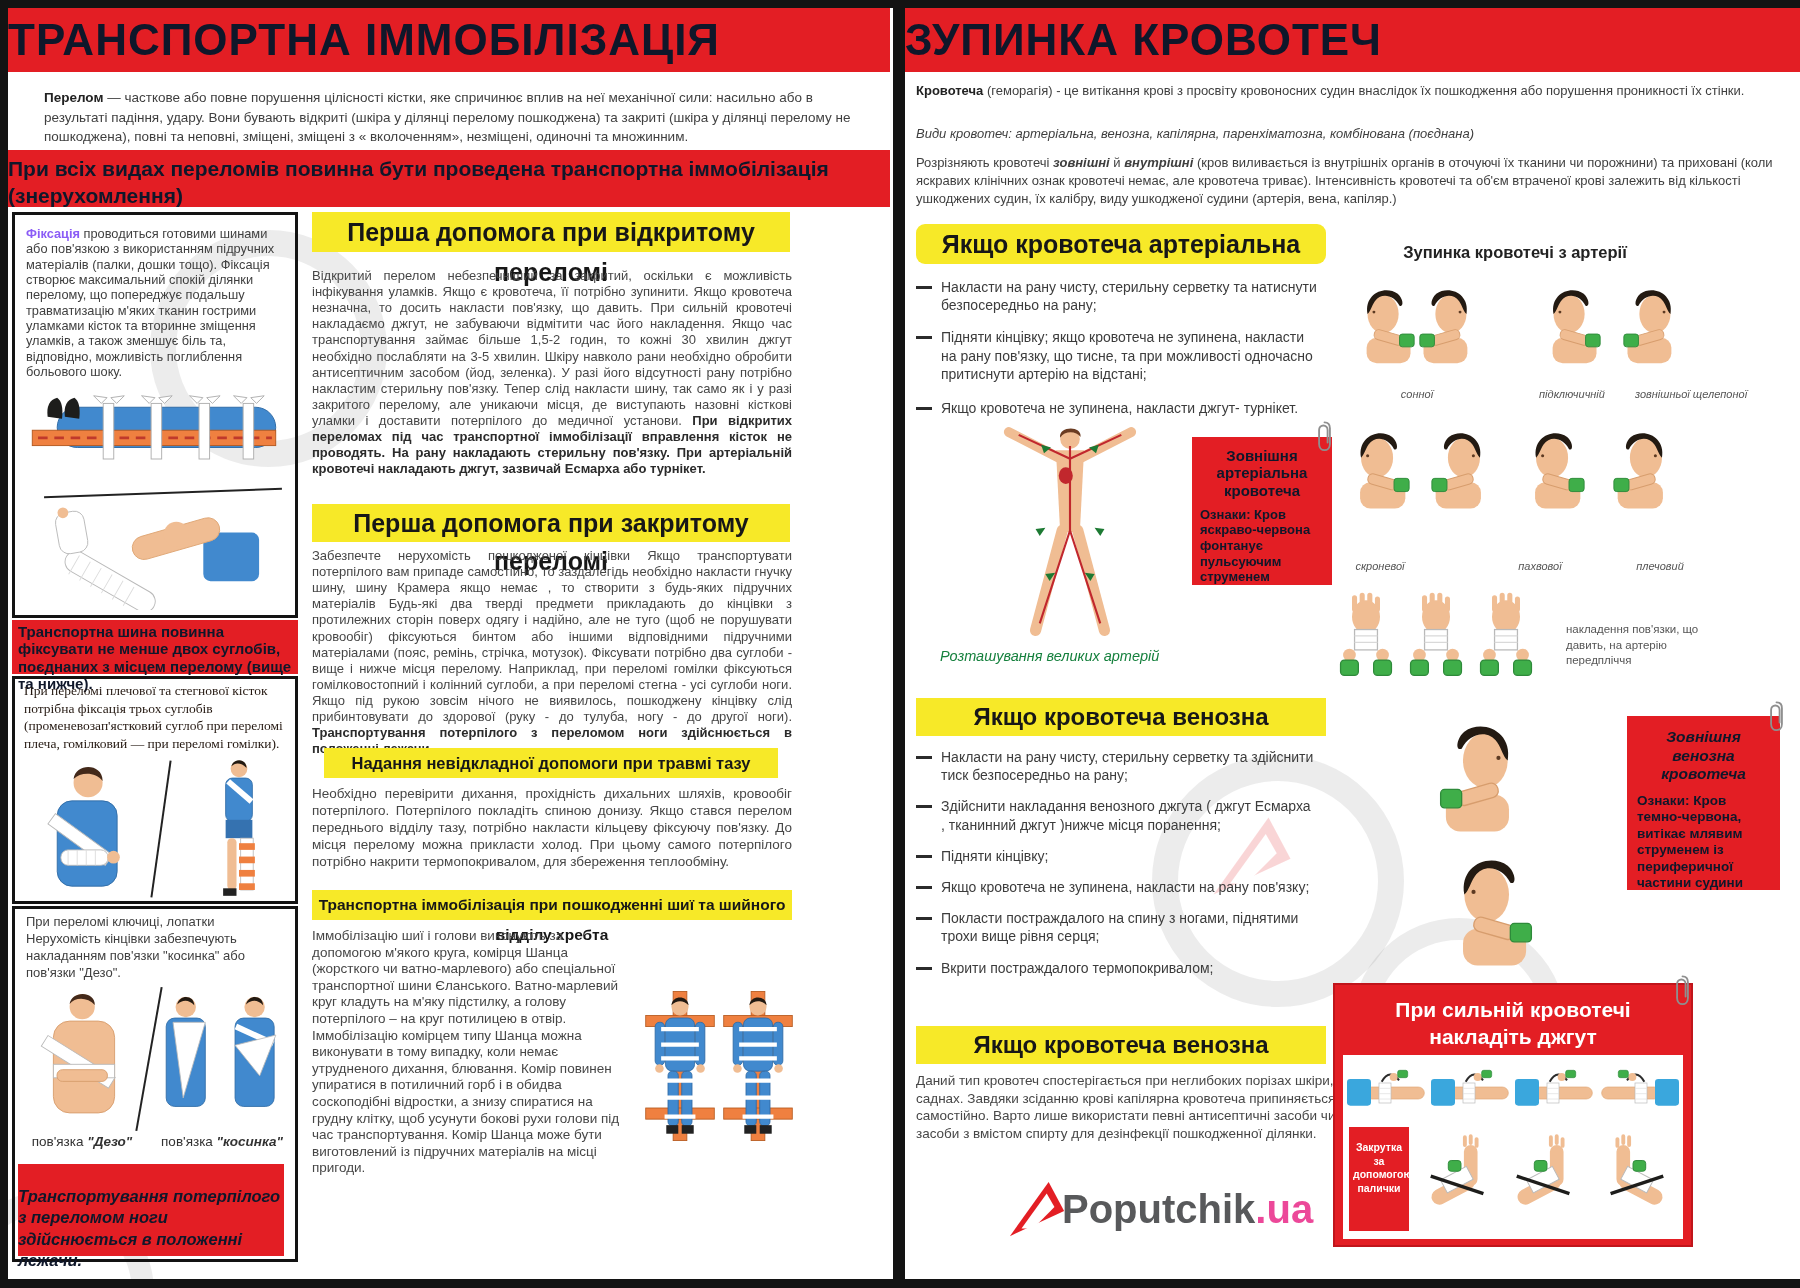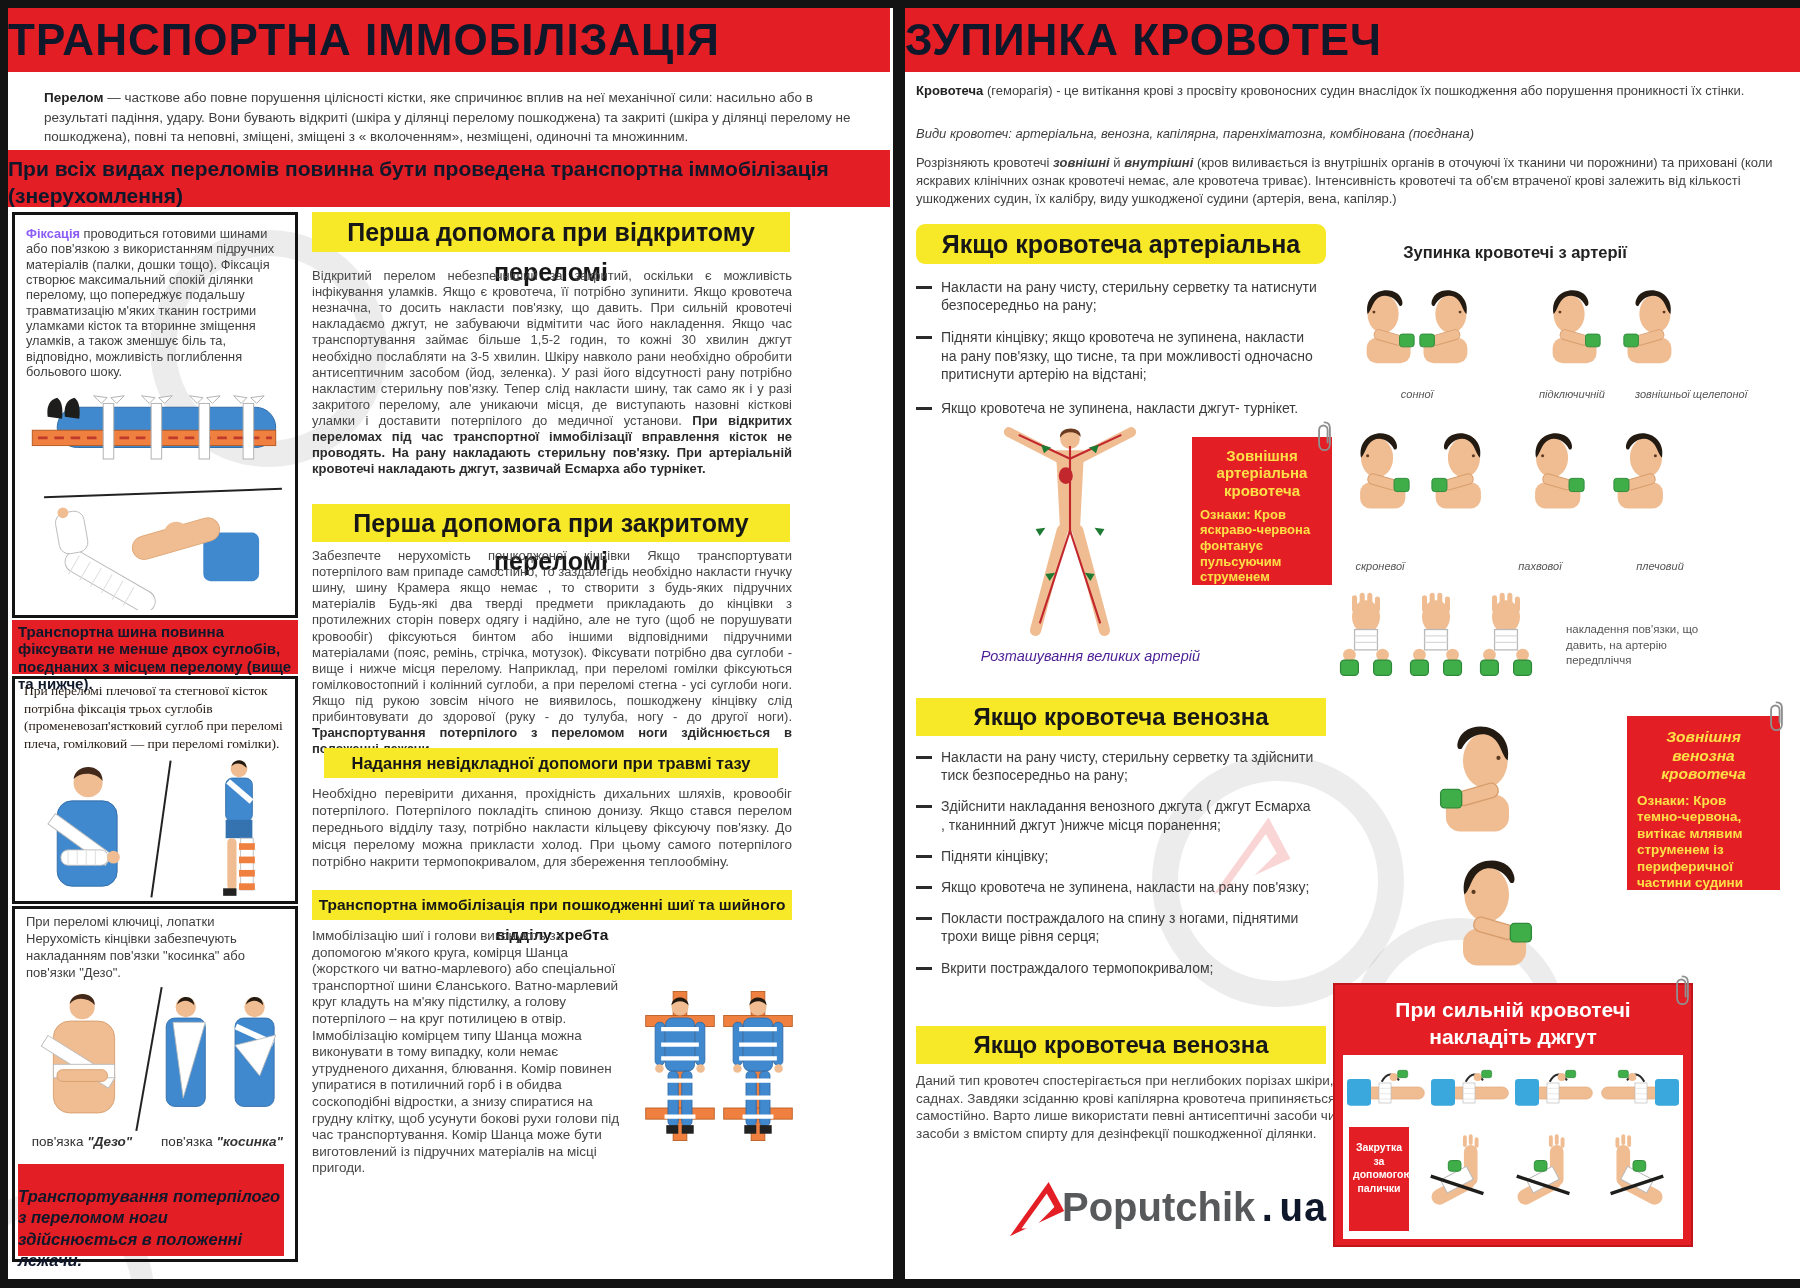--- a/index.html
+++ b/index.html
@@ -8,21 +8,21 @@
   .abs{position:absolute;}
   .bar{background:#131313;}
   .redband{background:#e31e24;color:#0f172a;font-weight:bold;text-align:left;}
   .yhead{background:#f7e928;color:#171717;font-weight:bold;text-align:center;}
   .para{text-align:justify;}
   .bullets .b{display:flex;align-items:flex-start;}
   .dash{flex:none;width:16px;height:3px;background:#2b2b2b;margin:8px 9px 0 0;}
   .cap{color:#555;}
   .ring{position:absolute;border-radius:50%;border:26px solid rgba(110,110,110,.13);}
   .diag{position:absolute;width:2px;background:#222;}
-  .redbox{background:#e31e24;color:#fde047;}
+  .redbox{background:#e31e24;color:#0f172a;}
   .redbox .t{font-weight:bold;text-align:center;}
   .redbox .o{font-weight:bold;text-align:left;}
   svg{display:block;}
 </style>
 </head>
 <body>
 
 <div id="poster">
 
   <svg width="0" height="0" style="position:absolute" aria-hidden="true">
@@ -290,21 +290,21 @@
       </div>
     <div class="b" style="margin-top:16px;">
         <span class="dash"></span>
         <span>Якщо кровотеча не зупинена, накласти  джгут- турнікет.</span>
       </div>
   </div>
 
   <svg class="abs" style="left:975px;top:425px;width:190px;height:218px;">
       <use href="#s-body"></use>
     </svg>
-  <div class="abs" style="left:940px;top:648px;width:260px;text-align:right;font-size:14.5px;font-style:italic;color:#4c1d95;">Розташування великих артерій</div>
+  <div class="abs" style="left:940px;top:648px;width:260px;text-align:left;font-size:14.5px;font-style:italic;color:#15803d;">Розташування великих артерій</div>
 
   <div class="abs redbox" style="left:1192px;top:437px;width:140px;height:148px;padding:10px 8px;box-sizing:border-box;">
     <div class="t" style="font-size:15px;line-height:1.15;">Зовнішня артеріальна кровотеча</div>
     <div class="o" style="font-size:13px;line-height:1.2;margin-top:8px;">Ознаки: Кров яскраво-червона фонтанує пульсуючим струменем</div>
   </div>
   <svg class="abs" style="left:1316px;top:418px;width:17px;height:35px;">
       <use href="#s-clip"></use>
     </svg>
 
   <div class="abs" style="left:1355px;top:243px;width:320px;text-align:center;font-size:16.5px;font-weight:bold;color:#222;">Зупинка кровотечі з артерії</div>
@@ -393,21 +393,21 @@
       <use href="#s-clip"></use>
     </svg>
 
   <div class="abs yhead" style="left:916px;top:1026px;width:410px;height:38px;font-size:24px;line-height:38px;">Якщо кровотеча венозна</div>
   <p class="abs" style="left:916px;top:1072px;width:424px;margin:0;font-size:13.5px;line-height:1.3;color:#474747;">Даний тип кровотеч спостерігається при неглибоких порізах шкіри, саднах. Завдяки зсіданню крові капілярна кровотеча припиняється самостійно. Варто лише використати певні антисептичні засоби чи засоби з вмістом спирту для дезінфекції пошкодженної ділянки.</p>
 
   <div class="abs" style="left:1006px;top:1178px;display:flex;align-items:center;">
     <svg style="width:62px;height:62px;">
         <use href="#s-tri"></use>
       </svg>
-    <span style="font-size:40px;font-weight:bold;color:#58595b;margin-left:-6px;"><span>Poputchik</span><span style="color:#0f172a;font-family:Liberation Mono, monospace;">.ua</span></span>
+    <span style="font-size:40px;font-weight:bold;color:#58595b;margin-left:-6px;"><span>Poputchik</span><span style="color:#ec4899;">.ua</span></span>
   </div>
 
   <div class="abs" style="left:1333px;top:983px;width:360px;height:264px;background:#e31e24;border:2px solid #c0151b;box-sizing:border-box;">
     <div style="color:#fff;font-weight:bold;font-size:21px;line-height:1.3;text-align:center;padding:11px 30px 0;">При сильній кровотечі накладіть джгут</div>
     <div style="position:absolute;left:8px;top:70px;width:340px;height:184px;background:#fff;">
       <svg style="position:absolute;left:4px;top:10px;width:80px;height:52px;">
           <use href="#s-legtq"></use>
         </svg>
       <svg style="position:absolute;left:88px;top:10px;width:80px;height:52px;">
           <use href="#s-legtq"></use>

